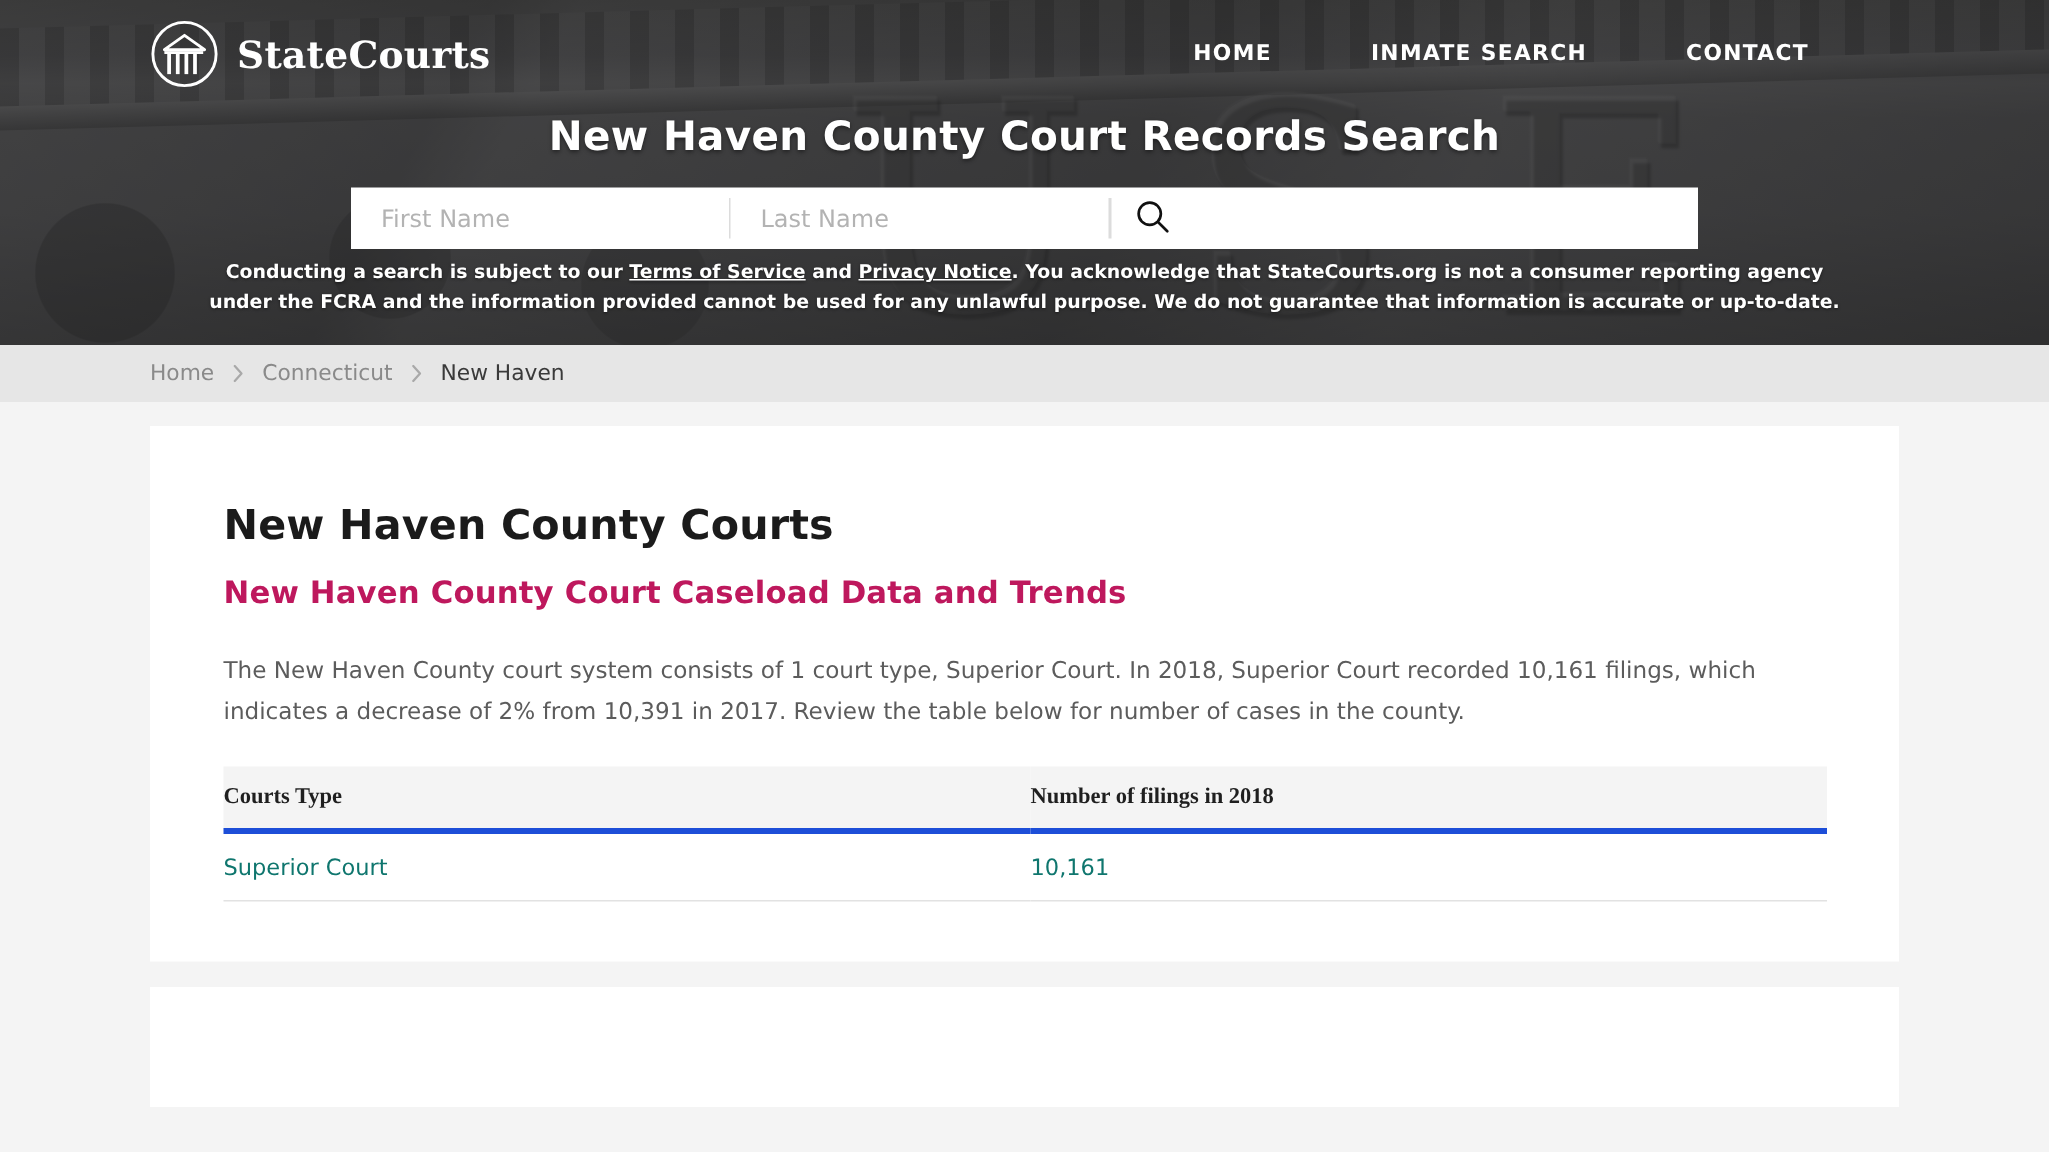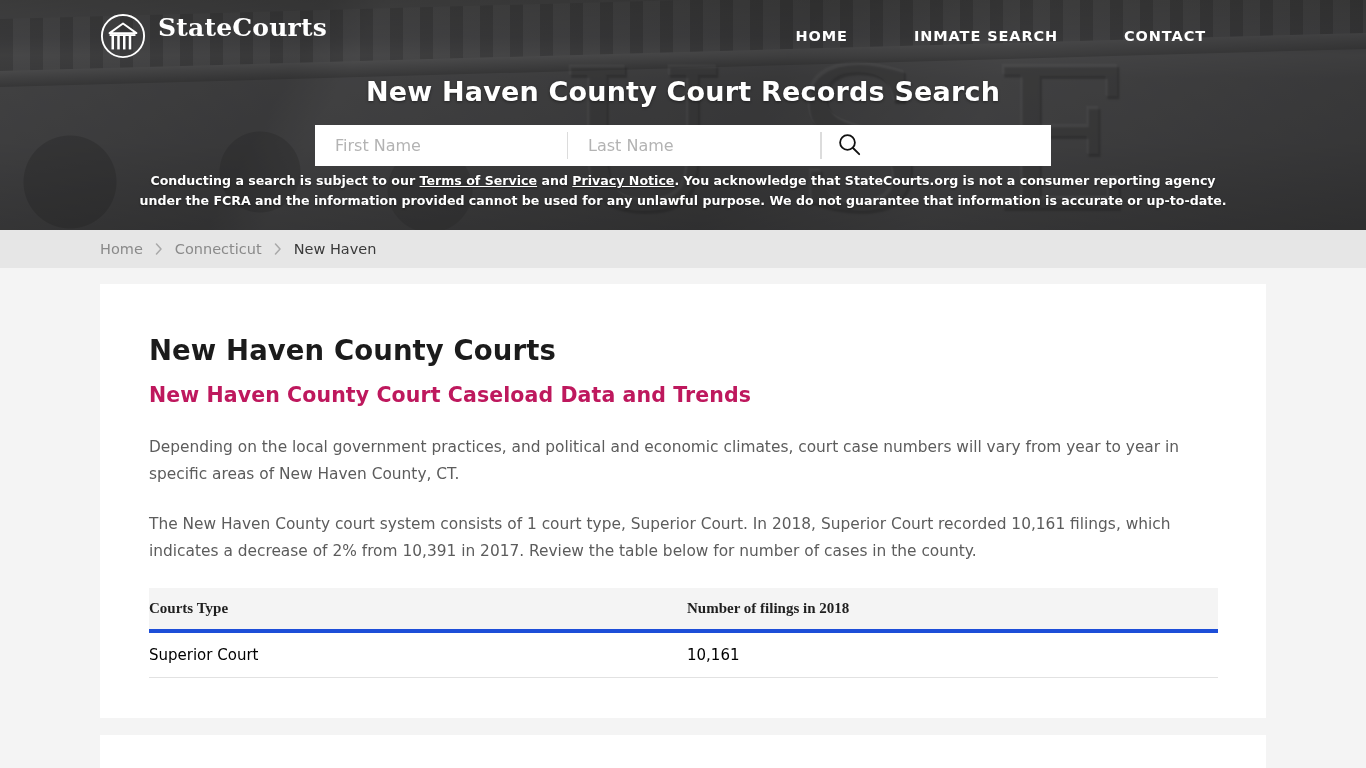--- a/index.html
+++ b/index.html
@@ -65,21 +65,21 @@
     position: absolute; inset: 0;
     background: rgba(42,42,42,0.60);
   }
   .hero-inner { position: relative; z-index: 5; height: 100%; }
 
   
   .topbar {
     display: flex; align-items: center; justify-content: space-between;
     padding: 13px 160px 0 100px;
   }
-  .brand { display: flex; gap: 12px; text-decoration: none; }
+  .brand { display: flex; align-items: center; gap: 12px; text-decoration: none; }
   .brand-mark { width: 46px; height: 46px; flex: none; display: block; }
   .brand-name {
     font-family: "DejaVu Serif", "Liberation Serif", serif;
     font-size: 25px; font-weight: bold; color: #fff; letter-spacing: .2px;
   }
   .nav { display: flex; align-items: center; gap: 66px; }
   .nav-link {
     color: #fff; text-decoration: none; font-size: 14.5px; font-weight: bold;
     letter-spacing: .9px; text-transform: uppercase; white-space: nowrap;
   }
@@ -90,21 +90,21 @@
     color: #fff;
     font-size: 27px;
     font-weight: bold;
     margin-top: 17px;
     letter-spacing: .2px;
     text-shadow: 0 1px 3px rgba(0,0,0,.45);
   }
 
   
   .searchbar {
-    width: 736px; height: 41px; margin: 18px auto 0;
+    width: 898px; height: 41px; margin: 18px auto 0;
     background: #fff;
     display: flex; align-items: stretch;
   }
   .search-field {
     border: none; outline: none; background: transparent;
     font-family: inherit; font-size: 16px; color: #333;
     padding: 0 0 0 20px;
   }
   .search-field::placeholder { color: #b3b3b3; }
   .field-first { width: 252px; }
@@ -176,21 +176,21 @@
   }
   table.filings thead th {
     background: #f4f4f4;
     text-align: left;
     font-size: 15px; font-weight: bold; color: #1f1f1f;
     padding: 12px 0 12px 0;
     border-bottom: 4px solid #1d4ed8;
     font-family: Liberation Serif, serif;
   }
   table.filings tbody td {
-    font-size: 15px; color: #000000;
+    font-size: 15px; color: #0f766e;
     padding: 13px 0 13px 0;
     border-bottom: 1px solid #e2e2e2;
   }
   table.filings .col-type { width: 538px; padding-left: 0; }
 </style>
 </head>
 <body>
 
 <header class="hero">
   <div class="hero-bg">
@@ -267,21 +267,20 @@
   <span class="crumb current">New Haven</span>
 </nav>
 
 <main class="page">
 
   <section class="card">
     <h1 class="page-title">New Haven County Courts</h1>
 
     <h2 class="section-title">New Haven County Court Caseload Data and Trends</h2>
 
-    <p class="body-text">Depending on the local government practices, and political and economic climates, court case numbers will vary from year to year in specific areas of New Haven County, CT.</p>
     <p class="body-text">The New Haven County court system consists of 1 court type, Superior Court. In 2018, Superior Court recorded 10,161 filings, which indicates a decrease of 2% from 10,391 in 2017. Review the table below for number of cases in the county.</p>
 
     <table class="filings">
       <thead>
         <tr>
           <th class="col-type">Courts Type</th>
           <th>Number of filings in 2018</th>
         </tr>
       </thead>
       <tbody>

